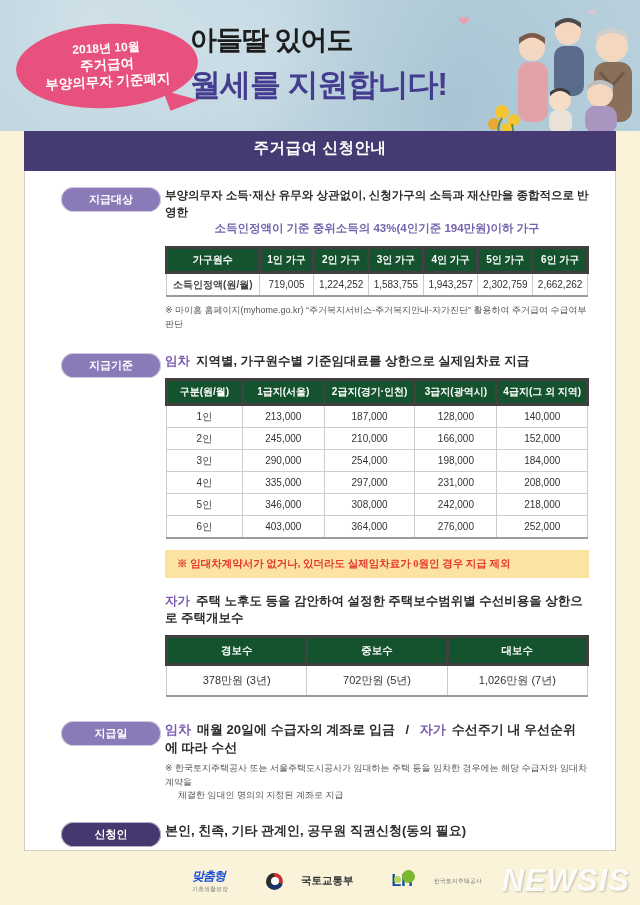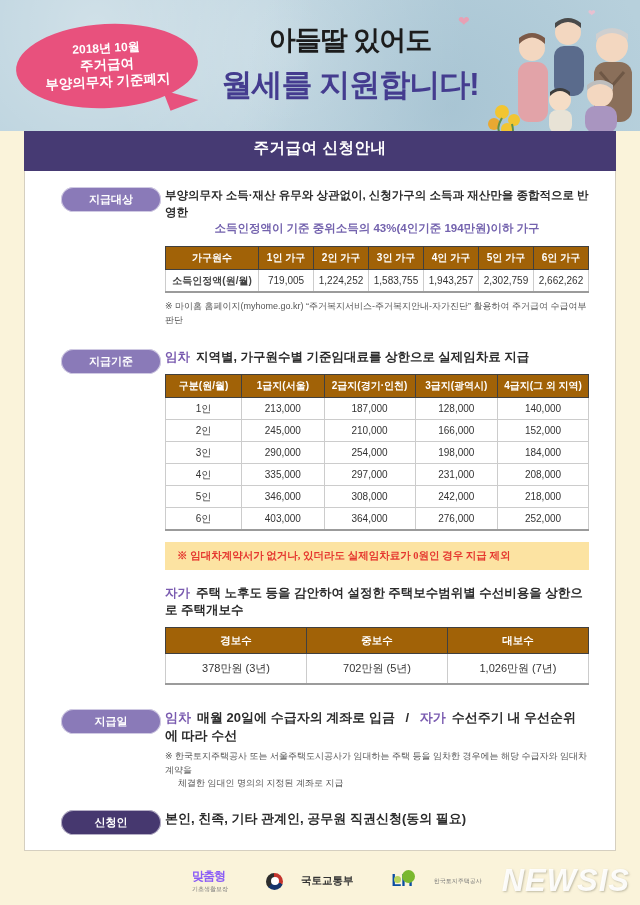--- a/index.html
+++ b/index.html
@@ -27,21 +27,21 @@
   }
   .bubble:after {
     content:""; position:absolute; right:4px; bottom:-2px;
     width:0; height:0; border-style:solid;
     border-width:22px 0 0 30px; border-color:transparent transparent transparent #e8517d;
     transform:rotate(-18deg);
   }
   .bubble .b1 { font-size:12px; font-weight:bold; }
   .bubble .b2 { font-size:13.5px; font-weight:bold; margin-top:1px; }
   .bubble .b3 { font-size:13.5px; font-weight:bold; }
-  .hero-title { position:absolute; left:190px; top:22px; width:320px; text-align:center; z-index:2; }
+  .hero-title { position:absolute; left:190px; top:22px; width:320px; z-index:2; }
   .hero-title .t1 { font-size:27px; font-weight:900; color:#1c1c1c; letter-spacing:-1px; }
   .hero-title .t2 { font-size:31px; font-weight:900; color:#443c8f; letter-spacing:-1px; margin-top:6px; }
   .fam { position:absolute; right:0; top:2px; z-index:1; }
   
   .banner {
     margin:0 24px; height:40px; background:#463a73; color:#fff;
     font-size:15.5px; font-weight:bold; text-align:center; line-height:34px;
     letter-spacing:0.5px;
   }
   
@@ -61,43 +61,43 @@
   .pill.dark  { background:#46386f; }
   .desc1 { font-size:11.5px; font-weight:bold; color:#2b2b2b; line-height:1.45; }
   .desc2 { font-size:11.5px; font-weight:bold; color:#7463ae; line-height:1.45;text-align:center; }
   .heading { font-size:12.5px; font-weight:bold; color:#2b2b2b; }
   .kw { color:#7a5bb0; font-weight:900; margin-right:6px; }
   .note { font-size:9px; color:#555; margin-top:7px; line-height:1.5; }
   .note-ind { padding-left:13px; }
   
   table.tbl { width:100%; border-collapse:collapse; table-layout:fixed; }
   .tbl th {
-    background:#a16207; color:#fff; font-size:10px; font-weight:bold;
-    padding:4px 1px; border:1px solid #404040;
+    background:#14532d; color:#fff; font-size:10px; font-weight:bold;
+    padding:4px 1px; border:3px solid #404040;
   }
   .tbl td {
     font-size:10px; color:#333; text-align:center; padding:3.5px 1px;
     border:1px solid #ccc; background:#fff;
   }
   .tbl { border-bottom:2px solid #9b9b9b; }
   .tbl .rowlabel { font-weight:bold; color:#444; }
   .warn {
     margin-top:11px; background:#fce3a2; color:#e5372f; font-weight:bold;
     font-size:10.5px; padding:7px 12px;font-family:Liberation Serif, serif;
   }
   .repair td { padding:7px 1px; font-size:11px; }
   .repair th { padding:5.5px 1px; font-size:10.5px; }
   
   .bigline { font-size:13px; font-weight:bold; color:#2b2b2b; }
   
   .footer { position:relative; height:60px; display:flex; align-items:center; gap:38px; padding-left:192px; }
   .lg { display:flex; align-items:center; gap:18px; }
   .lg1 { flex-direction:column; gap:0; align-items:flex-start; }
   .lg1 .lg1-main { font-size:12px; font-weight:900; color:#3a7d34; letter-spacing:-1px; }
-  .lg1 .lg1-main span { color:#8b5cf6; }
+  .lg1 .lg1-main span { color:#1d4ed8;font-style:italic; }
   .lg1 .lg1-sub { font-size:6px; color:#777; }
   .taegeuk { width:17px; height:17px; border-radius:50%;
     background:conic-gradient(#c4342d 0 30%, #16336b 30% 63%, #2d2d2d 63% 100%);
     position:relative; }
   .taegeuk:after { content:""; position:absolute; left:4.5px; top:4.5px; width:8px; height:8px;
     border-radius:50%; background:#fff; }
   .lg2-txt { font-size:10.5px; font-weight:bold; color:#333; }
   .lh-mark { position:relative; }
   .lh-txt { font-size:16px; font-weight:900; color:#0a4da2; letter-spacing:0; }
   .lh-dot1 { position:absolute; left:10px; top:-2px; width:13px; height:13px; border-radius:50%; background:#7ab82e; }

